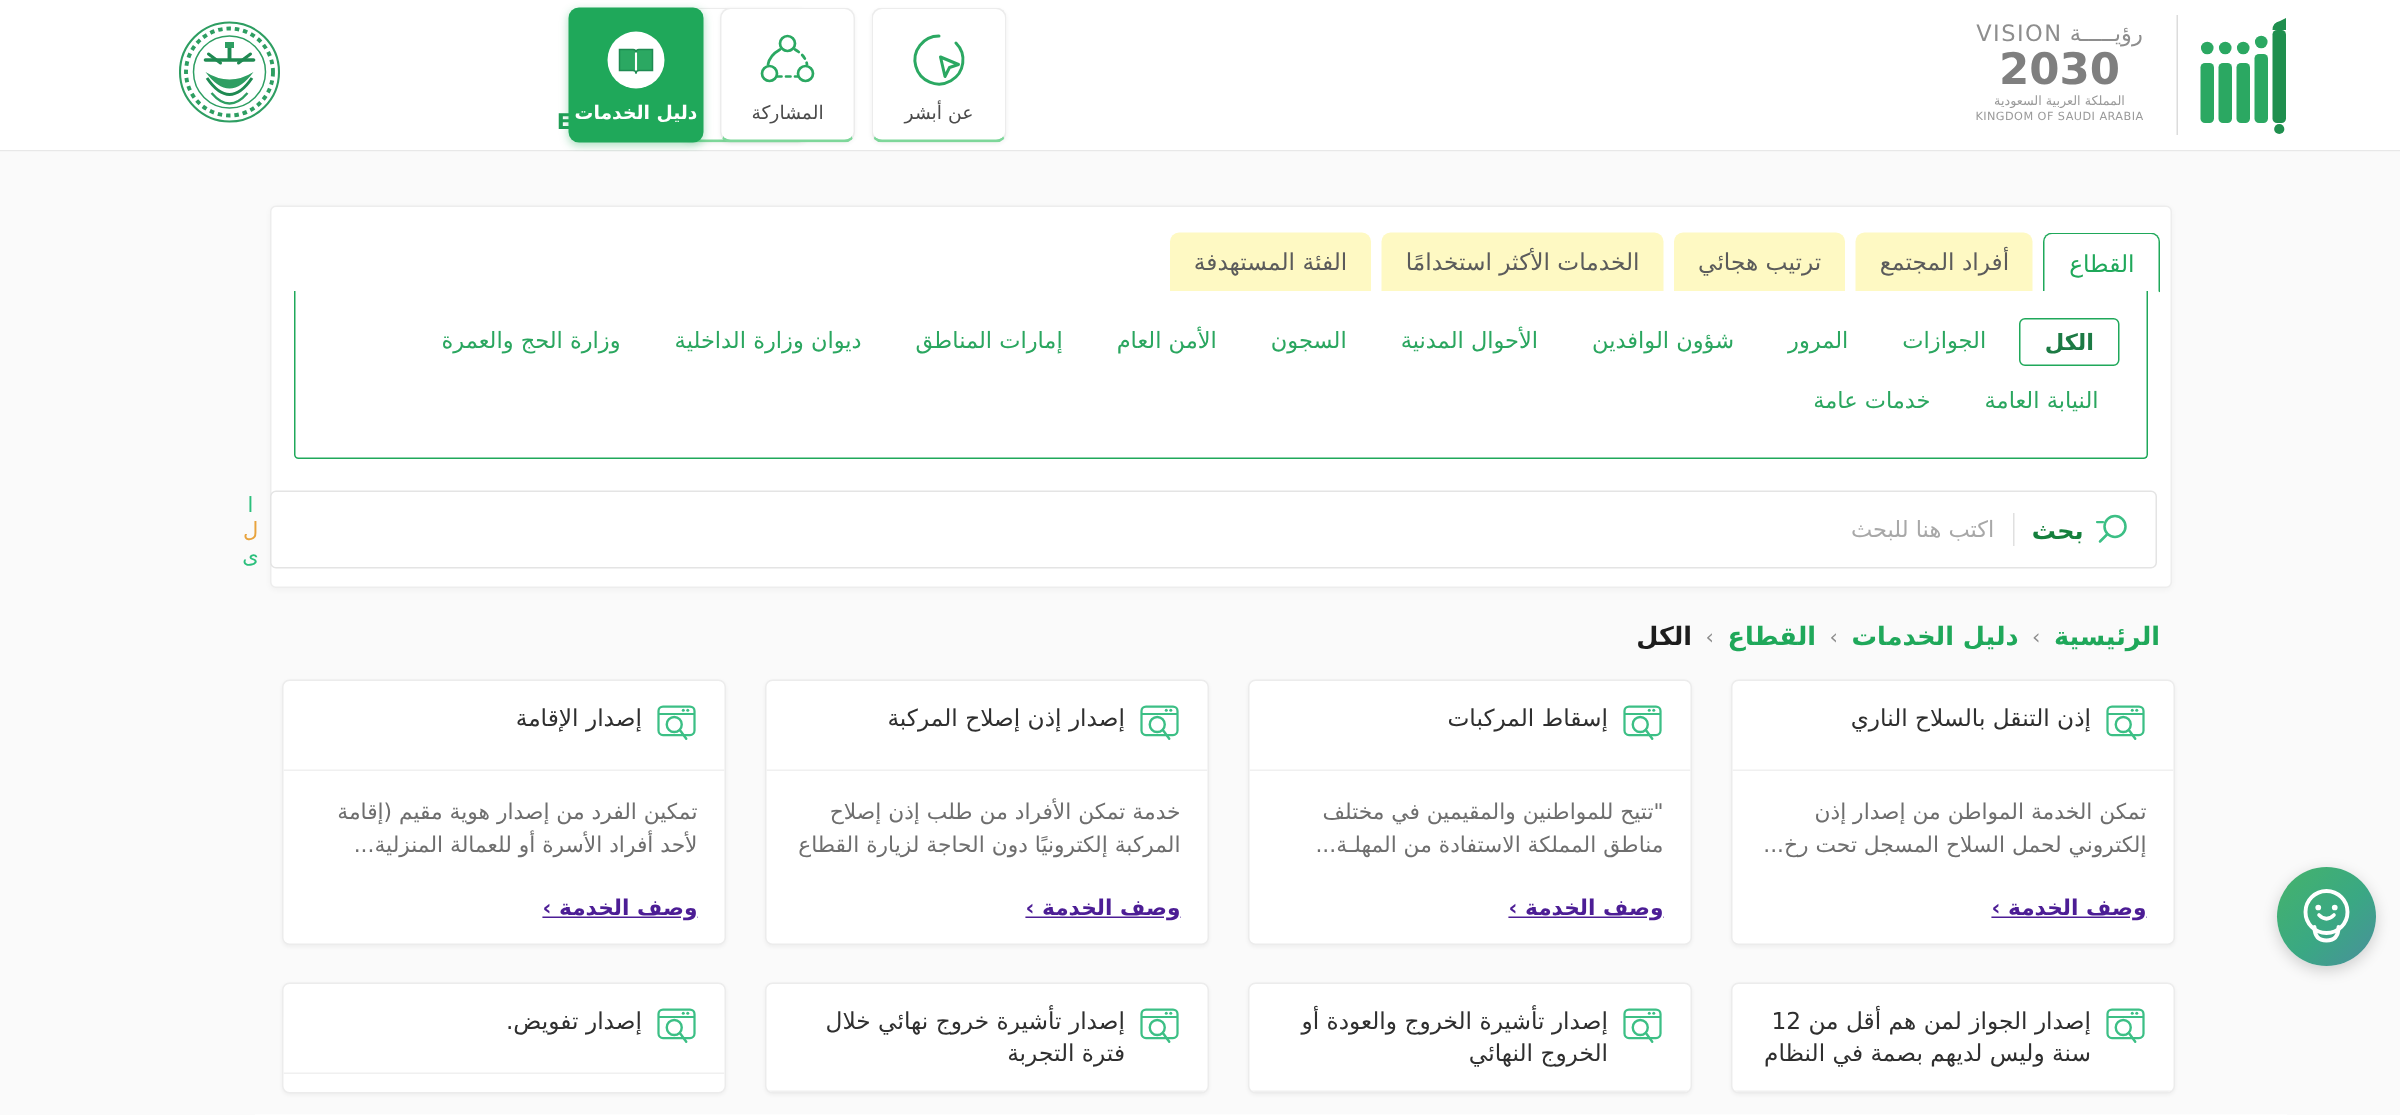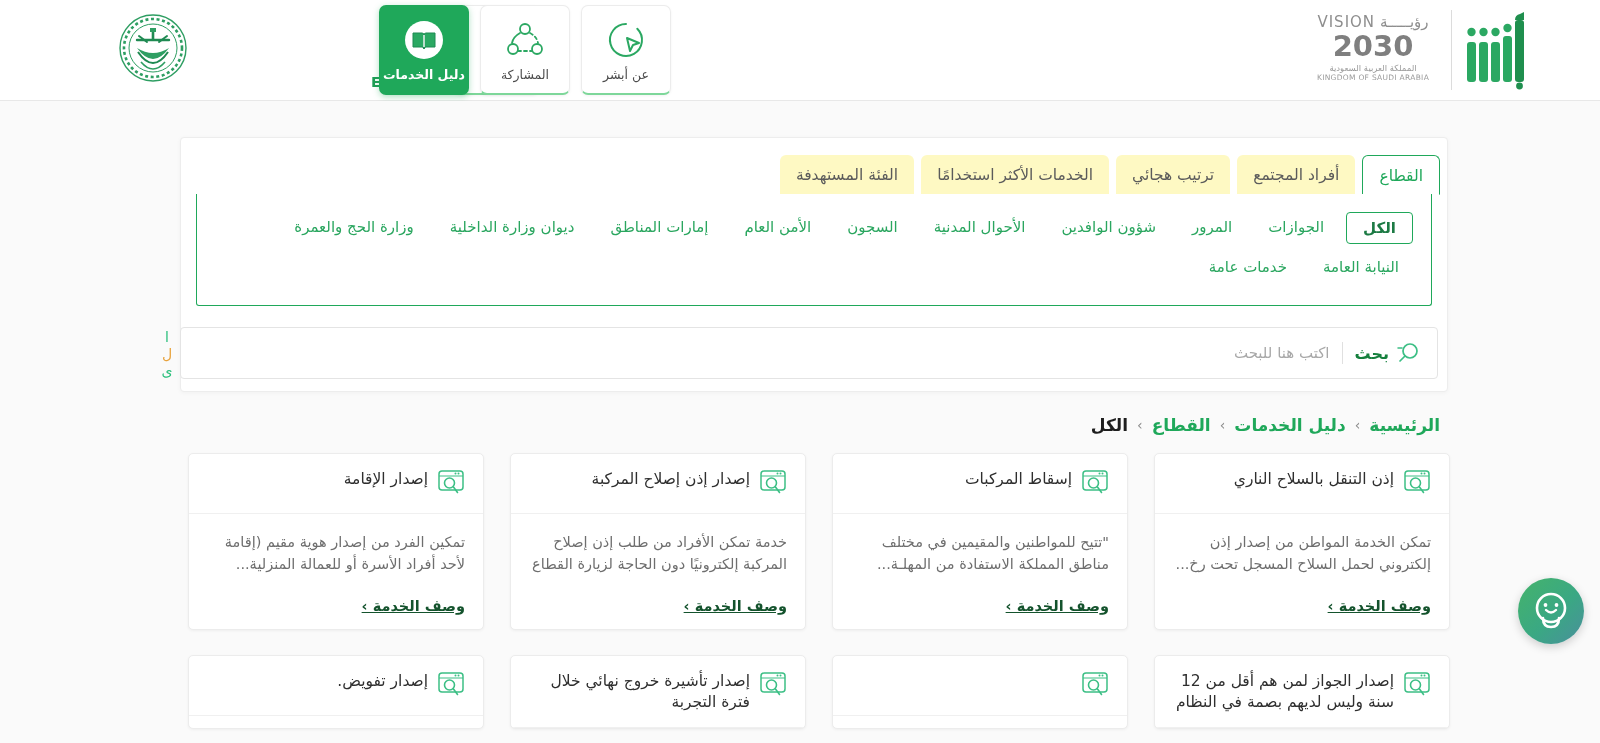--- a/index.html
+++ b/index.html
@@ -220,21 +220,21 @@
     font-size: 15.5px; font-weight: normal; color: #2f2f2f;
     line-height: 1.35; text-align: right;
   }
   .card-body { padding: 17px 18px 15px 18px; min-height: 96px;
                display: flex; flex-direction: column; justify-content: space-between; }
   .card-desc {
     font-size: 14.5px; color: #6e6e6e; line-height: 1.55;
     text-align: right;
   }
   .card-link {
-    font-size: 14.5px; color: #14532d; font-weight: bold;
+    font-size: 14.5px; color: #4c1d95; font-weight: bold;
     text-decoration: underline; cursor: pointer;
     margin-top: 22px; text-align: right;
   }
 
   
   .chat-fab {
     position: absolute; top: 578px; right: 16px;
     width: 66px; height: 66px; border-radius: 50%;
     background: linear-gradient(135deg, #45b36b 0%, #3aa883 55%, #4a8f9c 100%);
     box-shadow: 0 3px 10px rgba(0,0,0,.18);
@@ -507,20 +507,21 @@
       <span class="card-icon">
         <svg width="27" height="25" viewBox="0 0 27 25">
           <rect x="1" y="1" width="24" height="19" rx="3" fill="none" stroke="#3cbf85" stroke-width="1.5"></rect>
           <line x1="1" y1="6" x2="25" y2="6" stroke="#3cbf85" stroke-width="1.2"></line>
           <circle cx="20.5" cy="3.5" r="1" fill="#3cbf85"></circle>
           <circle cx="17.5" cy="3.5" r="1" fill="#3cbf85"></circle>
           <circle cx="11.5" cy="13" r="5" fill="none" stroke="#3cbf85" stroke-width="1.6"></circle>
           <line x1="15.5" y1="17" x2="19.5" y2="22.5" stroke="#3cbf85" stroke-width="1.6" stroke-linecap="round"></line>
         </svg>
       </span>
+      <span class="card-title">إصدار تأشيرة الخروج والعودة أو الخروج النهائي</span>
     </div>
 
   </div>
 
   <div class="card card-row2">
     <div class="card-head">
       <span class="card-icon">
         <svg width="27" height="25" viewBox="0 0 27 25">
           <rect x="1" y="1" width="24" height="19" rx="3" fill="none" stroke="#3cbf85" stroke-width="1.5"></rect>
           <line x1="1" y1="6" x2="25" y2="6" stroke="#3cbf85" stroke-width="1.2"></line>

